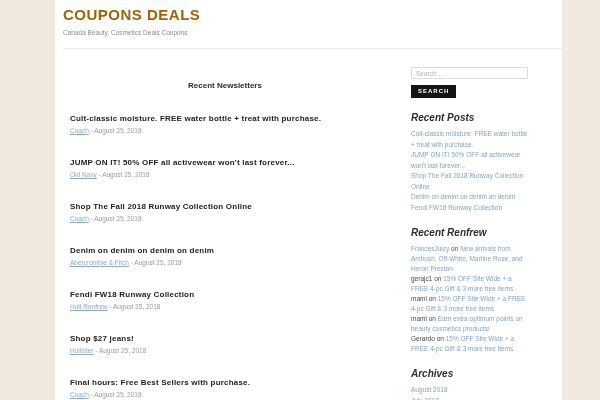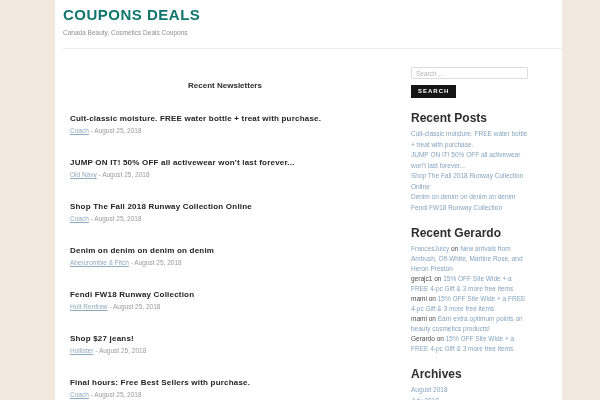--- a/index.html
+++ b/index.html
@@ -11,21 +11,21 @@
   }
   .page {
     position:absolute; left:55px; top:0;
     width:507px; height:400px;
     background:#ffffff;
   }
   
   .site-header { padding:6px 0 0 8px; }
   .site-title {
     margin:0; font-size:15px; line-height:17px; font-weight:bold;
-    color:#0f766e; letter-spacing:0.5px; cursor:pointer; display:inline-block;
+    color:#a16207; letter-spacing:0.5px; cursor:pointer; display:inline-block;
   }
   .site-tagline { margin-top:4px; font-size:6.5px; line-height:9px; color:#8e8e8e; }
   .header-divider { border:none; border-top:1px solid #ededed; margin:11px 0 0 0; }
 
   
   .layout { display:flex; align-items:flex-start; }
   .main-col { width:310px; padding:16px 31px 0 15px; flex:none; }
   .side-col { width:117px; padding-top:18px; flex:none; }
 
   .main-heading {
@@ -51,21 +51,21 @@
   }
   .search-input::placeholder { color:#b3b3b3; }
   .search-btn {
     margin-top:6px; display:inline-block; background:#151515; color:#ffffff;
     border:none; font-family:"Liberation Sans", sans-serif;
     font-size:6px; font-weight:bold; letter-spacing:1px;
     padding:3px 7px 4px 7px; cursor:pointer;
   }
   .widget { margin-top:15px; }
   .widget-heading {
-    margin:0 0 6px 0; font-size:12px; font-weight:bold; color:#2e2e2e; line-height:10px;
+    margin:0 0 6px 0; font-size:10px; font-weight:bold; color:#2e2e2e; line-height:10px;font-style:italic;
   }
   .widget-list { margin:0; padding:0; list-style:none; }
   .widget-list li { margin:0; padding:0; }
   .rp-list { font-size:6.5px; line-height:10.5px; }
   .rp-list a { color:#84a5c0; text-decoration:none; cursor:pointer; display:inline; }
   .rc-list { font-size:6.5px; line-height:10px; color:#4a4a4a; }
   .rc-list .c-author { color:#4a4a4a; }
   .rc-list .c-author.link { color:#84a5c0; cursor:pointer; }
   .rc-list .c-post { color:#84a5c0; cursor:pointer; }
   .ar-list { font-size:6.5px; line-height:10.5px; }
@@ -135,21 +135,21 @@
         <ul class="widget-list rp-list">
           <li><a>Cult-classic moisture. FREE water bottle + treat with purchase.</a></li>
           <li><a>JUMP ON IT! 50% OFF all activewear won't last forever...</a></li>
           <li><a>Shop The Fall 2018 Runway Collection Online</a></li>
           <li><a>Denim on denim on denim on denim</a></li>
           <li><a>Fendi FW18 Runway Collection</a></li>
         </ul>
       </div>
 
       <div class="widget">
-        <h4 class="widget-heading">Recent Gerardo</h4>
+        <h4 class="widget-heading">Recent Renfrew</h4>
         <ul class="widget-list rc-list">
           <li><span class="c-author link">FrancesJuicy</span> <span>on</span> <span class="c-post">New arrivals from Ambush, Off-White, Martine Rose, and Heron Preston</span></li>
           <li><span class="c-author">gerajc1</span> <span>on</span> <span class="c-post">15% OFF Site Wide + a FREE 4-pc Gift &amp; 3 more free items</span></li>
           <li><span class="c-author">mami</span> <span>on</span> <span class="c-post">15% OFF Site Wide + a FREE 4-pc Gift &amp; 3 more free items</span></li>
           <li><span class="c-author">mami</span> <span>on</span> <span class="c-post">Earn extra optimum points on beauty cosmetics products!</span></li>
           <li><span class="c-author">Gerardo</span> <span>on</span> <span class="c-post">15% OFF Site Wide + a FREE 4-pc Gift &amp; 3 more free items</span></li>
         </ul>
       </div>
 
       <div class="widget">

